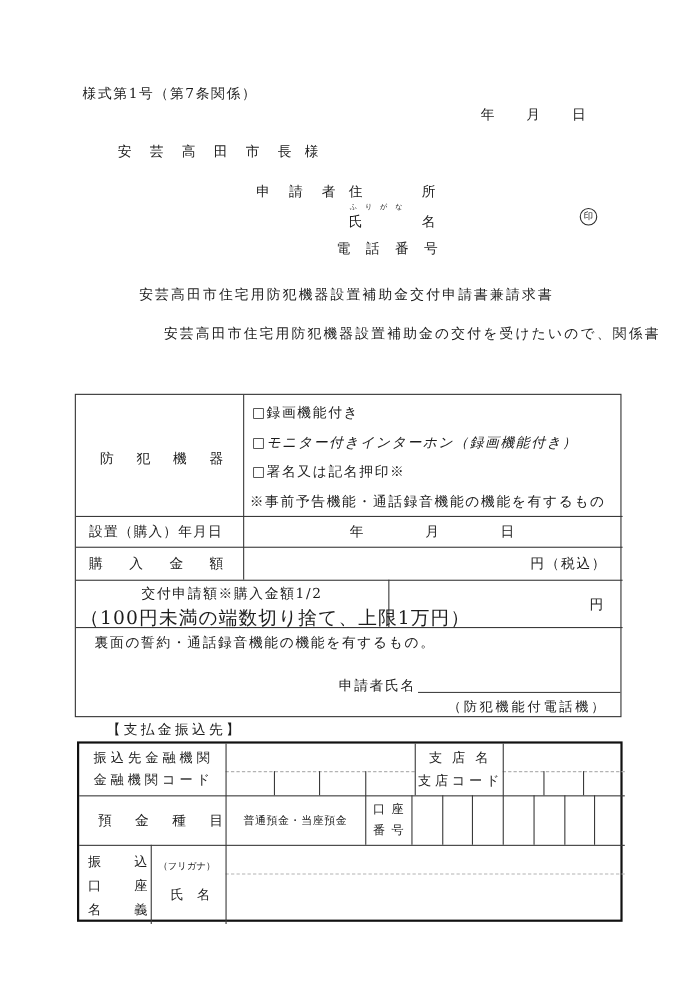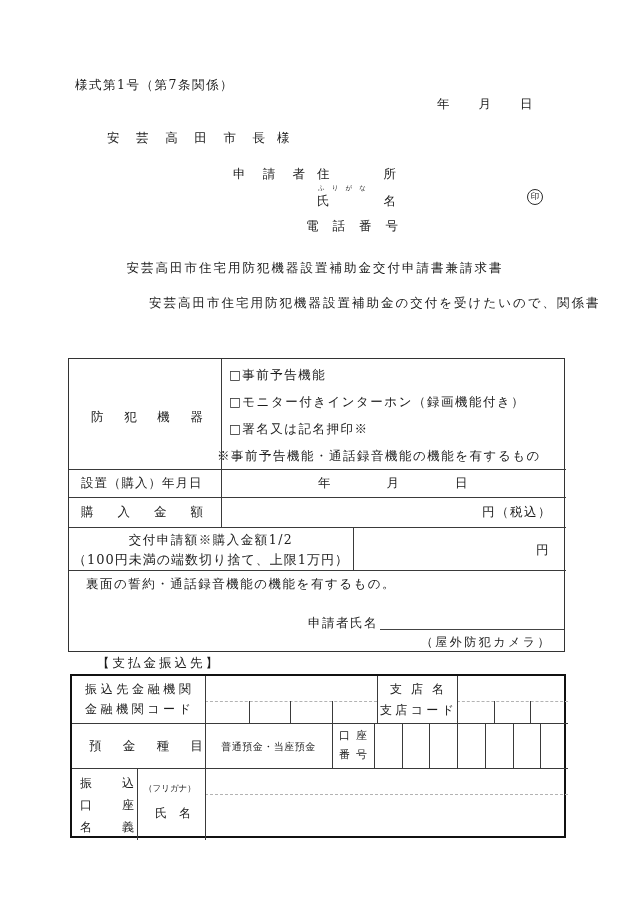--- a/index.html
+++ b/index.html
@@ -20,21 +20,21 @@
   .hl { height:1px; }
   .vl { width:1px; }
   .dash { position:absolute; height:0; border-top:1px dashed #b3b3b3; }
   .seal {
     position:absolute; width:16px; height:16px;
     border:1px solid #2a2a2a; border-radius:50%;
     display:flex; align-items:center; justify-content:center;
     font-size:8.5px; letter-spacing:0;
   }
   .uline { display:inline-block; border-bottom:1px solid #444; height:15px; }
-  .small { font-size:13px; letter-spacing:1px; }
+  .small { font-size:17px; letter-spacing:1px; }
   .tiny { font-size:6.5px; letter-spacing:0; }
   .center { text-align:center; }
 </style>
 </head>
 <body>
 
 <div class="page">
 
   <div class="t" style="left:75px;top:77px;">様式第1号（第7条関係）</div>
 
@@ -95,24 +95,24 @@
     <div class="hl" style="left:0;top:211px;width:497px;"></div>
     <div class="vl" style="left:152px;top:0;height:168px;"></div>
     <div class="vl" style="left:284px;top:168px;height:43px;"></div>
 
     <div class="t dist" style="left:22px;top:50px;width:112px;">
         <span>防</span>
         <span>犯</span>
         <span>機</span>
         <span>器</span>
       </div>
-    <div class="t" style="left:160px;top:8px;">□事前予告機能</div>
-    <div class="t" style="left:160px;top:35px;">□モニター付きインターホン（録画機能付き）</div>
+    <div class="t" style="left:160px;top:8px;">□録画機能付き</div>
+    <div class="t" style="left:160px;top:35px;font-style:italic;">□モニター付きインターホン（録画機能付き）</div>
     <div class="t" style="left:160px;top:62px;">□署名又は記名押印※</div>
-    <div class="t" style="left:148px;top:89px;">※事前予告機能・通話録音機能の機能を有するもの</div>
+    <div class="t" style="left:158px;top:89px;">※事前予告機能・通話録音機能の機能を有するもの</div>
 
     <div class="t" style="left:12px;top:116px;letter-spacing:1px;">設置（購入）年月日</div>
     <div class="flexrow" style="left:249px;top:116px;gap:56px;">
       <span>年</span>
       <span>月</span>
       <span>日</span>
     </div>
 
     <div class="t dist" style="left:12px;top:145px;width:122px;">
         <span>購</span>
@@ -124,21 +124,21 @@
 
     <div class="t center" style="left:0;top:173px;width:284px;">交付申請額※購入金額1/2</div>
     <div class="t small" style="left:4px;top:193px;">（100円未満の端数切り捨て、上限1万円）</div>
     <div class="t" style="right:14px;top:183px;">円</div>
 
     <div class="t" style="left:17px;top:217px;">裏面の誓約・通話録音機能の機能を有するもの。</div>
     <div class="flexrow" style="left:239px;top:256px;">
       <span style="letter-spacing:1.5px;">申請者氏名</span>
       <span class="uline" style="width:184px;margin-left:2px;"></span>
     </div>
-    <div class="t" style="right:12px;top:276px;font-size:12px;letter-spacing:2.5px;">（屋外防犯カメラ）</div>
+    <div class="t" style="right:12px;top:276px;font-size:12px;letter-spacing:2.5px;">（防犯機能付電話機）</div>
   </div>
 
   <div class="t" style="left:97px;top:655px;letter-spacing:3px;">【支払金振込先】</div>
 
   <div class="tbl" style="left:70px;top:674px;width:496px;height:164px;border:2px solid #111;">
     <div class="hl" style="left:0;top:47px;width:496px;"></div>
     <div class="hl" style="left:0;top:92px;width:496px;"></div>
     <div class="dash" style="left:133px;top:25px;width:172px;"></div>
     <div class="dash" style="left:385px;top:25px;width:111px;"></div>
     <div class="dash" style="left:133px;top:118px;width:363px;"></div>

